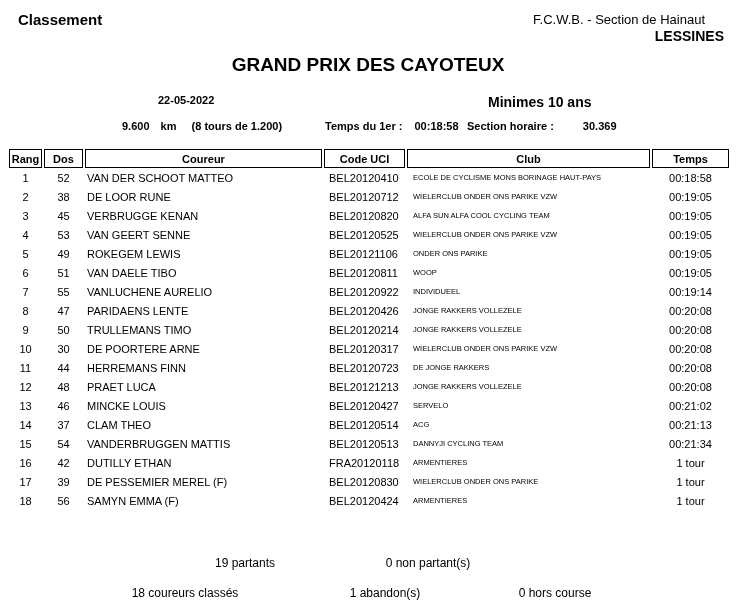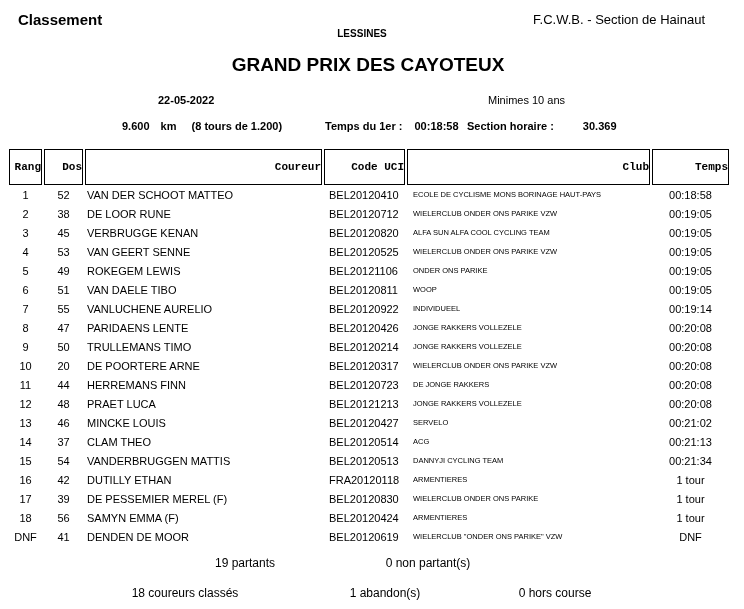--- a/index.html
+++ b/index.html
@@ -9,33 +9,33 @@
   .topbar-title {
     position: absolute; left: 18px; top: 11px;
     font-size: 15px; font-weight: bold;
   }
   .topbar-fed {
     position: absolute; right: 39px; top: 12px;
     font-size: 13px; font-weight: normal; margin-left: 39px;
   }
   .location {
     position: absolute; left: 0; top: 28px; width: 724px;
-    text-align: center; font-size: 10px; font-weight: bold;
+    text-align: right; font-size: 14px; font-weight: bold;
   }
   .race-title {
     position: absolute; left: 0; top: 54px; width: 736px;
     text-align: center; font-size: 19px; font-weight: bold;
   }
   .meta-date {
     position: absolute; left: 158px; top: 94px;
     font-size: 11px; font-weight: bold;
   }
   .meta-category {
     position: absolute; left: 488px; top: 94px;
-    font-size: 11px; font-weight: normal;
+    font-size: 14px; font-weight: bold;
   }
   .stats-row { position: absolute; left: 0; top: 120px; width: 744px; font-size: 11px; font-weight: bold; }
   .stat-distance { position: absolute; left: 108px; top: 0; padding-left: 14px; }
   .stat-distance .unit { margin-left: 8px; }
   .stat-distance .laps { margin-left: 12px; }
   .stat-firsttime { position: absolute; left: 325px; top: 0; }
   .stat-firsttime .val { margin-left: 9px; }
   .stat-avg { position: absolute; left: 467px; top: 0; }
   .stat-avg .val { margin-left: 26px; }
 
@@ -46,23 +46,23 @@
     font-size: 11px;
   }
   table.results col.c0 { width: 33px; }
   table.results col.c1 { width: 39px; }
   table.results col.c2 { width: 237px; }
   table.results col.c3 { width: 81px; }
   table.results col.c4 { width: 243px; }
   table.results col.c5 { width: 77px; }
   table.results th {
     border: 1.5px solid #000;
-    height: 36px; font-weight: bold; font-size: 11px;
-    text-align: right; vertical-align: middle;
-    overflow: hidden; white-space: nowrap; font-family: Liberation Mono, monospace;
+    height: 19px; font-weight: bold; font-size: 11px;
+    text-align: center; vertical-align: middle;
+    overflow: hidden; white-space: nowrap;
   }
   table.results td {
     height: 19px; vertical-align: middle;
     overflow: hidden; white-space: nowrap;
   }
   td.col-0, td.col-1, td.col-5 { text-align: center; }
   td.col-2 { text-align: left; padding-left: 2px; }
   td.col-3 { text-align: left; padding-left: 5px; }
   td.col-4 { text-align: left; padding-left: 6px; font-size: 7.5px; }
 
@@ -186,21 +186,21 @@
       <tr>
         <td class="col-0">9</td>
         <td class="col-1">50</td>
         <td class="col-2">TRULLEMANS TIMO</td>
         <td class="col-3">BEL20120214</td>
         <td class="col-4">JONGE RAKKERS VOLLEZELE</td>
         <td class="col-5">00:20:08</td>
       </tr>
       <tr>
         <td class="col-0">10</td>
-        <td class="col-1">20</td>
+        <td class="col-1">30</td>
         <td class="col-2">DE POORTERE ARNE</td>
         <td class="col-3">BEL20120317</td>
         <td class="col-4">WIELERCLUB ONDER ONS PARIKE VZW</td>
         <td class="col-5">00:20:08</td>
       </tr>
       <tr>
         <td class="col-0">11</td>
         <td class="col-1">44</td>
         <td class="col-2">HERREMANS FINN</td>
         <td class="col-3">BEL20120723</td>
@@ -256,28 +256,20 @@
         <td class="col-5">1 tour</td>
       </tr>
       <tr>
         <td class="col-0">18</td>
         <td class="col-1">56</td>
         <td class="col-2">SAMYN EMMA (F)</td>
         <td class="col-3">BEL20120424</td>
         <td class="col-4">ARMENTIERES</td>
         <td class="col-5">1 tour</td>
       </tr>
-      <tr>
-        <td class="col-0">DNF</td>
-        <td class="col-1">41</td>
-        <td class="col-2">DENDEN DE MOOR</td>
-        <td class="col-3">BEL20120619</td>
-        <td class="col-4">WIELERCLUB "ONDER ONS PARIKE" VZW</td>
-        <td class="col-5">DNF</td>
-      </tr>
     </tbody>
 </table>
 
 <div class="footer-item f-partants">19 partants</div>
 <div class="footer-item f-nonpartants">0 non partant(s)</div>
 <div class="footer-item f-classes">18 coureurs classés</div>
 <div class="footer-item f-abandons">1 abandon(s)</div>
 <div class="footer-item f-horscourse">0 hors course</div>
 
 </body></html>

